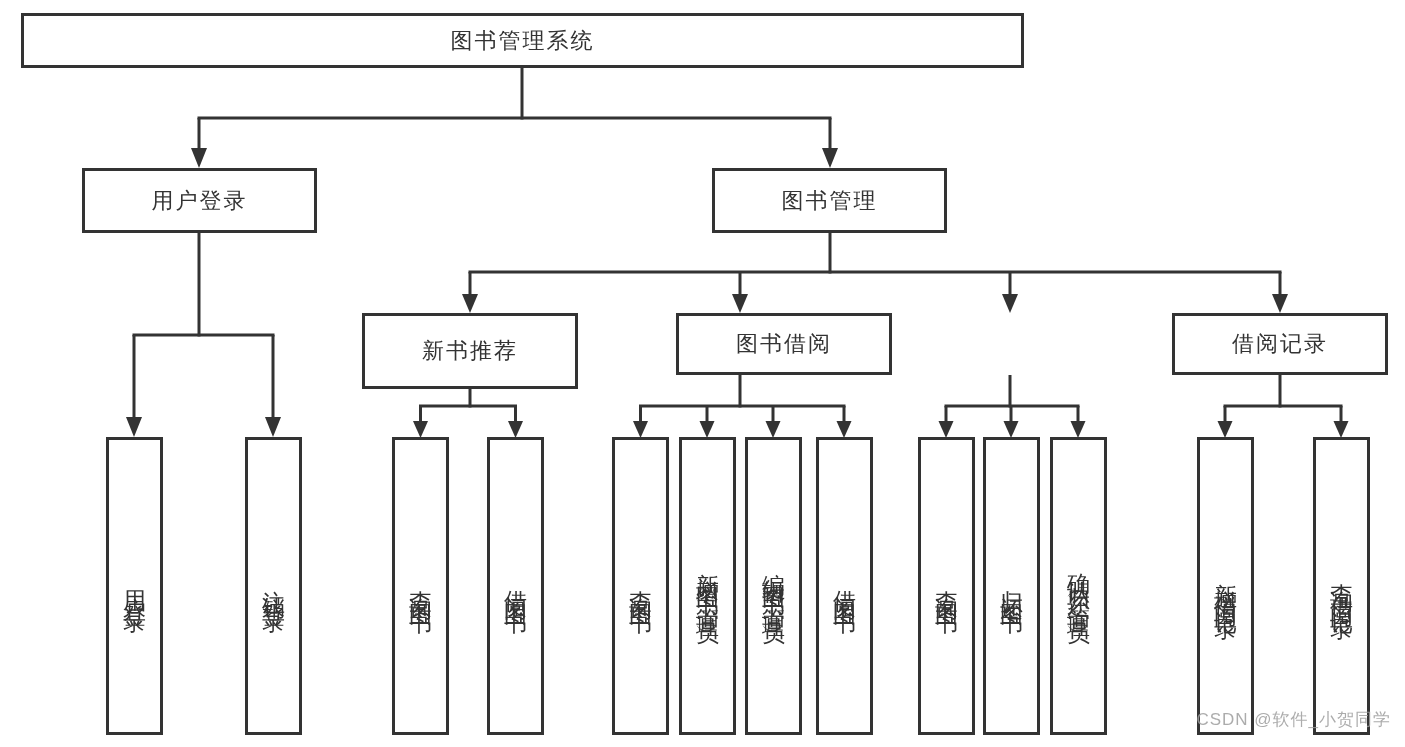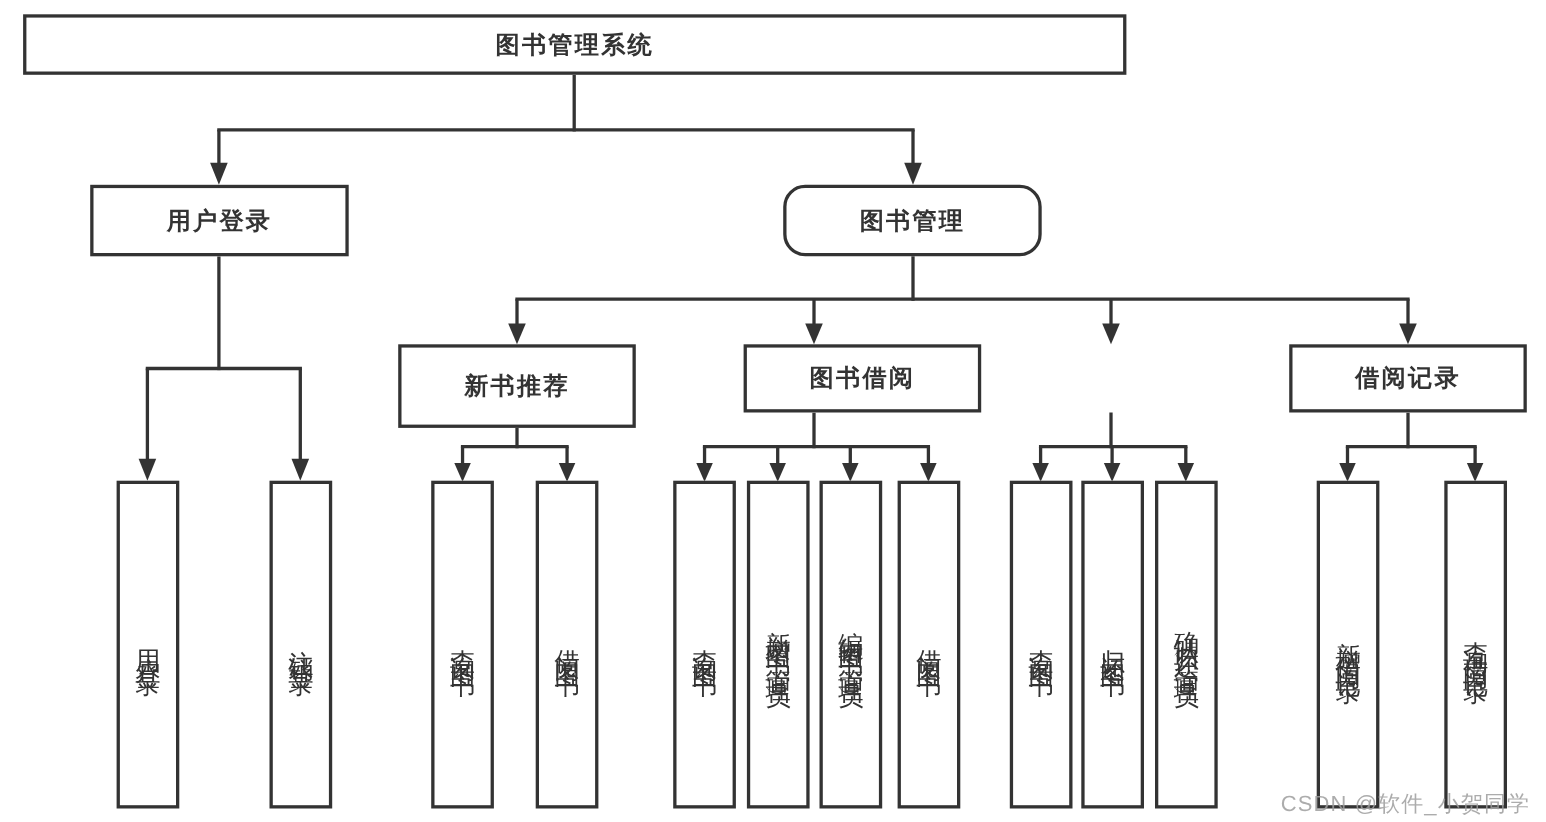--- a/index.html
+++ b/index.html
@@ -18,36 +18,36 @@
   .node {
     position: absolute;
     background: #ffffff;
     border: 3px solid #333333;
     color: #333333;
     display: flex;
     align-items: center;
     justify-content: center;
     z-index: 2;
   }
-  .hnode { font-size: 22px; letter-spacing: 2px; font-weight: 700; }
+  .hnode { font-size: 22px; letter-spacing: 2px; font-weight: 400; }
   .root  { font-size: 22px; }
   .vnode {
     width: 57px;
     height: 298px;
     top: 437px;
     writing-mode: vertical-rl;
     font-size: 23px;
     letter-spacing: 7px;
     line-height: 1;
   }
   .watermark {
     position: absolute;
     right: 14px;
-    bottom: 3px;
-    font-size: 20px;
+    bottom: 16px;
+    font-size: 17px;
     letter-spacing: 1px;
     color: rgba(158, 158, 158, 0.85);
     z-index: 3;
     white-space: nowrap;
   }
 </style>
 </head>
 <body>
 
 <div class="canvas">
@@ -124,21 +124,21 @@
       <line x1="1225" y1="406" x2="1225" y2="423"></line>
       <polygon points="1217.5,421 1232.5,421 1225,438"></polygon>
       <line x1="1341" y1="406" x2="1341" y2="423"></line>
       <polygon points="1333.5,421 1348.5,421 1341,438"></polygon>
     </g>
   </svg>
 
   <div class="node hnode root" style="left:21px; top:13px; width:1003px; height:55px;">图书管理系统</div>
 
   <div class="node hnode" style="left:82px; top:168px; width:235px; height:65px;">用户登录</div>
-  <div class="node hnode" style="left:712px; top:168px; width:235px; height:65px;border-radius:20px;">图书管理</div>
+  <div class="node hnode" style="left:712px; top:168px; width:235px; height:65px;">图书管理</div>
 
   <div class="node hnode" style="left:362px; top:313px; width:216px; height:76px;">新书推荐</div>
   <div class="node hnode" style="left:648px; top:313px; width:216px; height:62px;margin-left:28px;">图书借阅</div>
   <div class="node hnode" style="left:1172px; top:313px; width:216px; height:62px;">借阅记录</div>
 
   <div class="node vnode" style="left:106px;">用户登录</div>
   <div class="node vnode" style="left:245px;">注销登录</div>
 
   <div class="node vnode" style="left:392px;">查询图书</div>
   <div class="node vnode" style="left:487px;">借阅图书</div>

